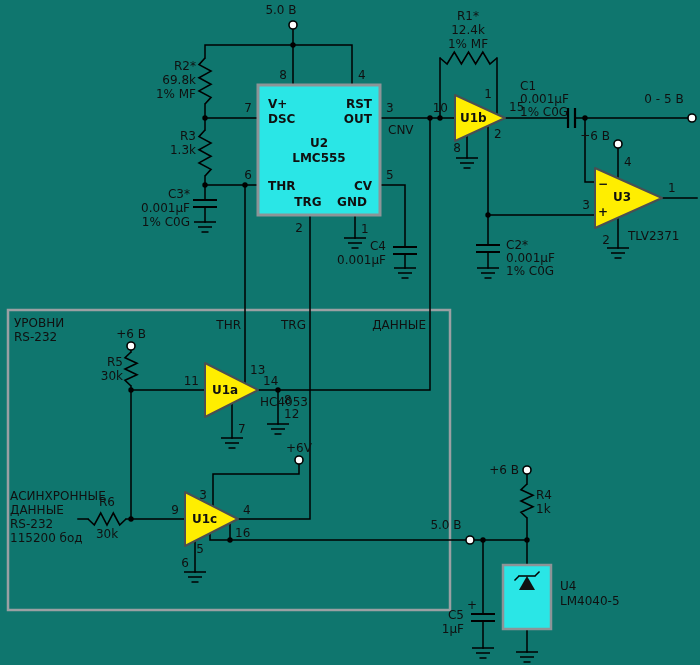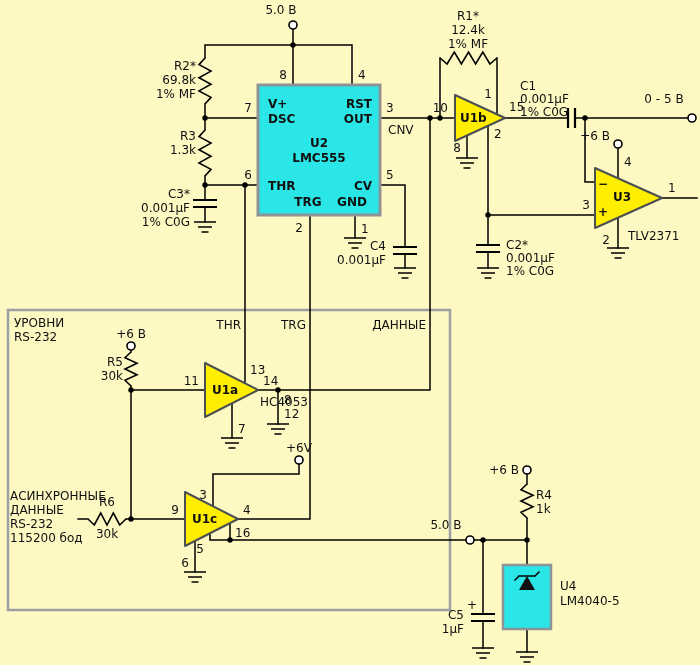--- a/index.html
+++ b/index.html
@@ -1,16 +1,16 @@
 <!DOCTYPE html>
 <html><head>
 <meta charset="utf-8">
 <style>
   html,body{margin:0;padding:0;background:#fff;}
-  .stage{width:700px;height:665px;position:relative;background:#fef9c3;}
+  .stage{width:700px;height:665px;position:relative;background:#0f766e;}
   svg{display:block;}
   text{font-family:"DejaVu Sans",sans-serif;font-size:12px;fill:#101010;}
   .ic{font-weight:600;}
   .w{fill:none;stroke:#000;stroke-width:1.5;stroke-linecap:square;}
   .res{fill:none;stroke:#000;stroke-width:1.6;}
   .cap{fill:none;stroke:#000;stroke-width:2.2;}
   .tri{stroke:#4a4f52;stroke-width:2;stroke-linejoin:round;}
   .icbox{stroke:#8d9497;stroke-width:3;}
   .u4box{stroke:#8d9497;stroke-width:2.5;}
   .gbox{fill:none;stroke-width:2.5;}

